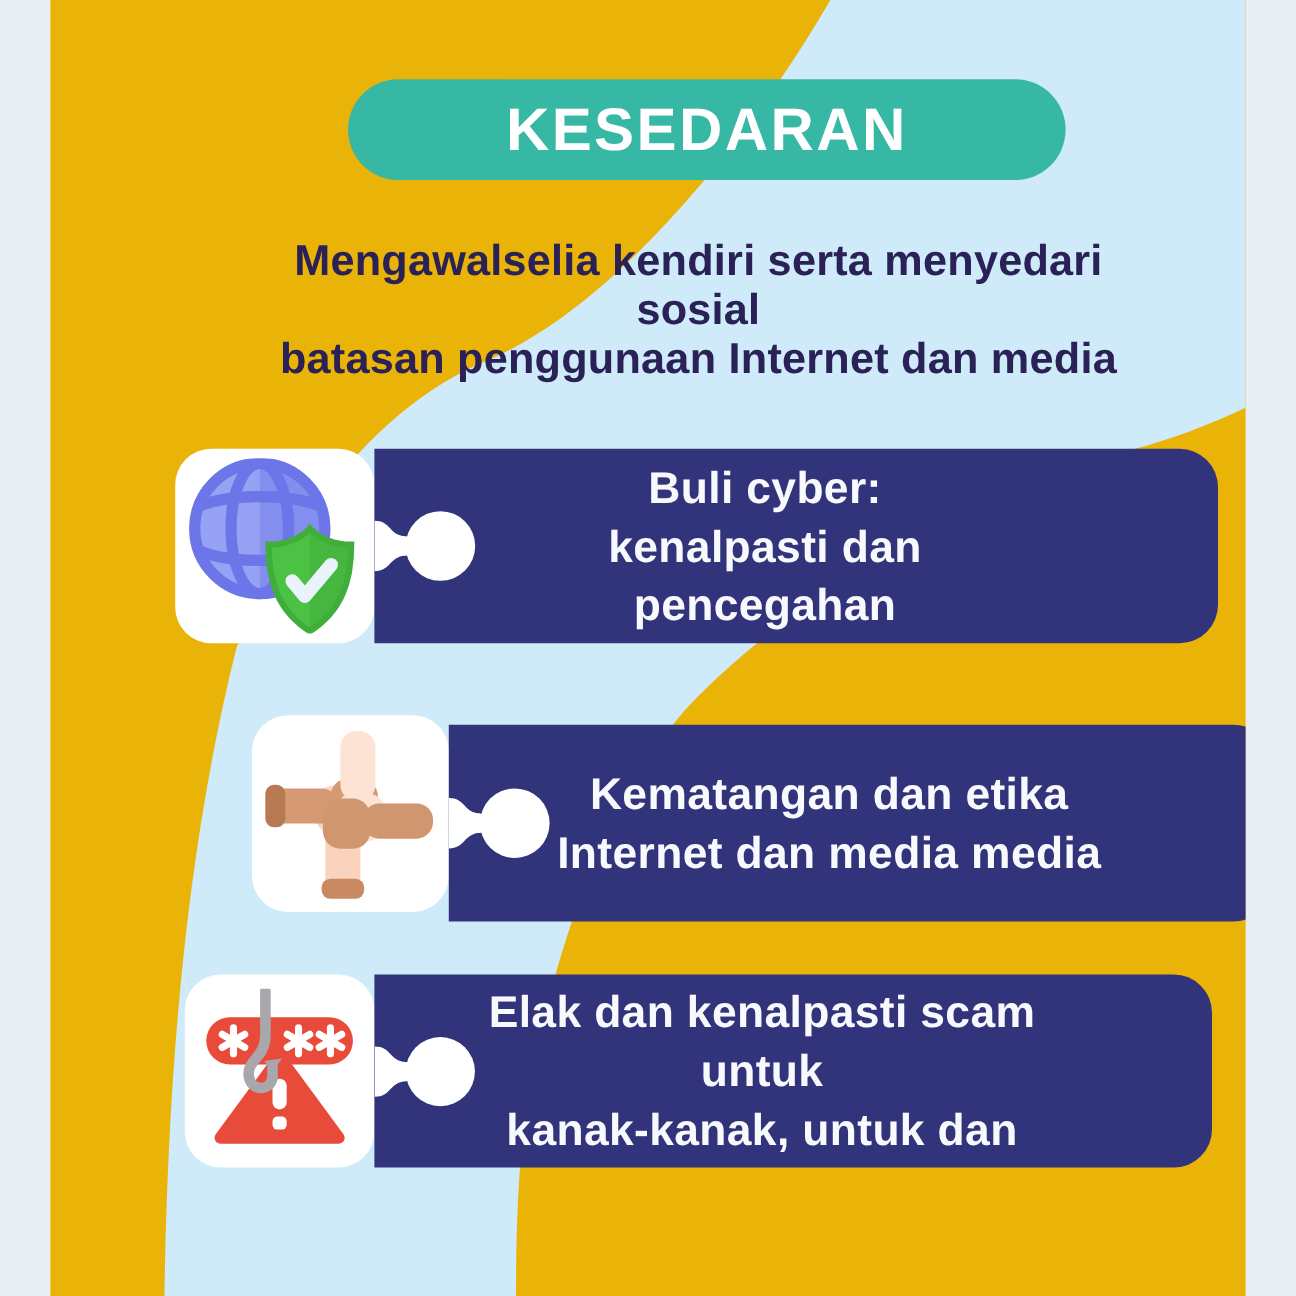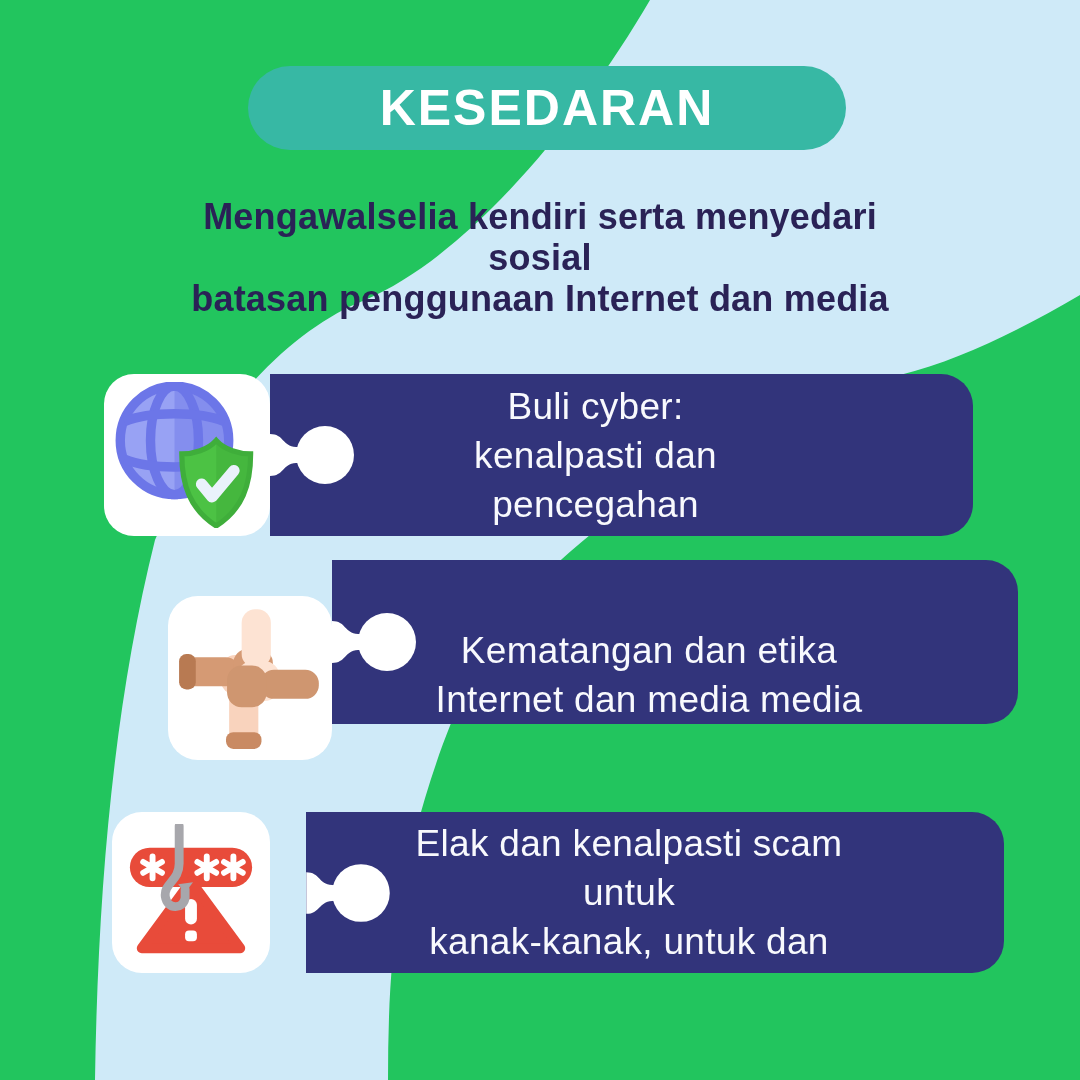--- a/index.html
+++ b/index.html
@@ -1,22 +1,22 @@
 <!DOCTYPE html>
 <html><head>
 <meta charset="utf-8">
 <style>
   html,body{margin:0;padding:0;background:#e8eef2;}
   *{box-sizing:border-box;}
   #canvas{
     position:relative;
-    width:1080px;height:1080px;
+    width:996px;height:1080px;
     margin:0 auto;
     overflow:hidden;
-    background:#22c55e;
+    background:#eab308;
     font-family:"Liberation Sans", sans-serif;
   }
   
   #bg-svg{position:absolute;left:0;top:0;width:1080px;height:1080px;}
   
   .pill{
     position:absolute;left:248px;top:66px;width:598px;height:84px;
     background:#37b8a4;border-radius:42px;
     display:flex;align-items:center;justify-content:center;
   }
@@ -35,31 +35,31 @@
     display:flex;align-items:center;justify-content:center;
   }
   .panel{
     position:absolute;background:#32347b;border-radius:0 32px 32px 0;
     display:flex;align-items:center;
   }
   .panel .knob{position:absolute;left:0;top:50%;transform:translateY(-50%);}
   .panel .lines{
     width:100%;padding:0 118px 0 66px;
     text-align:center;color:#f8f9fd;
-    font-size:37px;line-height:49px;font-weight:400;letter-spacing:0.3px;
+    font-size:37px;line-height:49px;font-weight:700;letter-spacing:0.3px;
   }
   
   #iconbox-1{left:104px;top:374px;width:166px;height:162px;}
   #panel-1{left:270px;top:374px;width:703px;height:162px;}
   
   #iconbox-2{left:168px;top:596px;width:164px;height:164px;}
-  #panel-2{left:332px;top:560px;width:686px;height:164px;align-items:flex-end;}
+  #panel-2{left:332px;top:604px;width:686px;height:164px;}
   
   #iconbox-3{left:112px;top:812px;width:158px;height:161px;}
-  #panel-3{left:270px;top:812px;width:698px;height:161px;margin-left:36px;}
+  #panel-3{left:270px;top:812px;width:698px;height:161px;}
   .icon-svg{display:block;}
 </style>
 </head>
 <body>
 
 <div id="canvas">
 
   <svg id="bg-svg" viewBox="0 0 1080 1080" aria-hidden="true">
     <path fill="#cfeaf8" d="M650,0 L1080,0 L1080,295
       C1020,330 960,360 900,375

